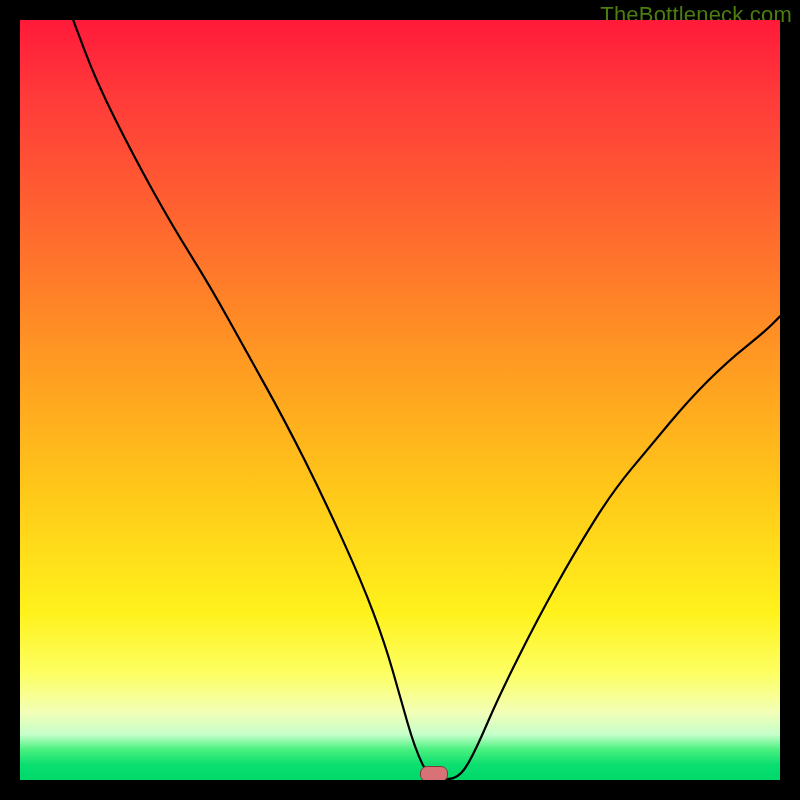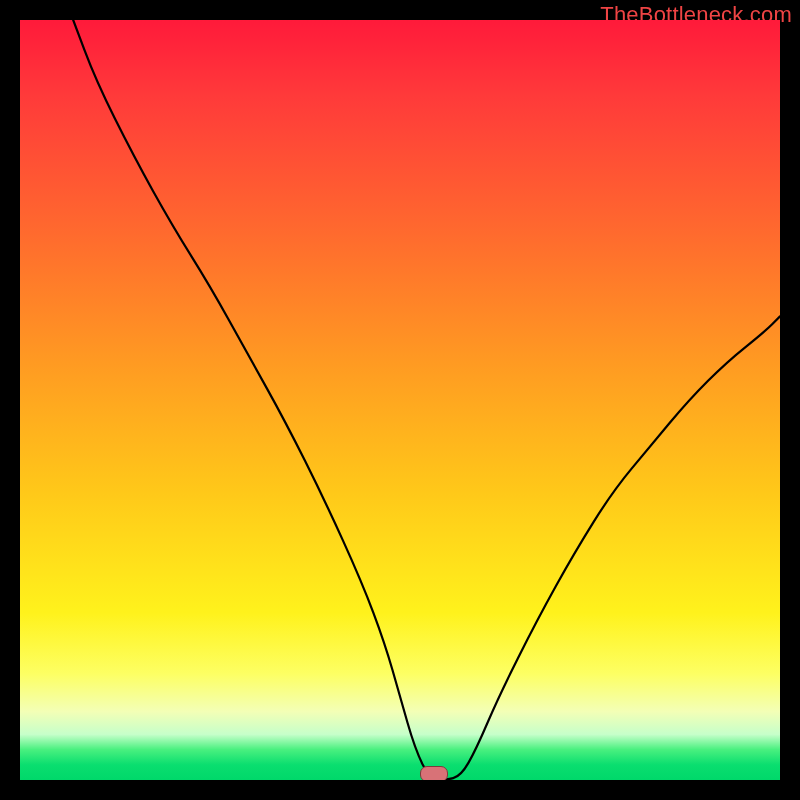--- a/index.html
+++ b/index.html
@@ -55,21 +55,21 @@
     border-radius: 7px;
     background: #d87277;
     border: 1px solid #7b3a3c;
     transform: translate(-50%, -50%);
     pointer-events: none;
   }
   .watermark {
     position: absolute;
     top: 2px;
     right: 8px;
-    color: #ef4444;
+    color: #4d7c0f;
     font-size: 22px;
     font-weight: 500;
     letter-spacing: 0.2px;
     user-select: none;
   }
 </style>
 </head>
 <body>
 
 <div class="frame">

